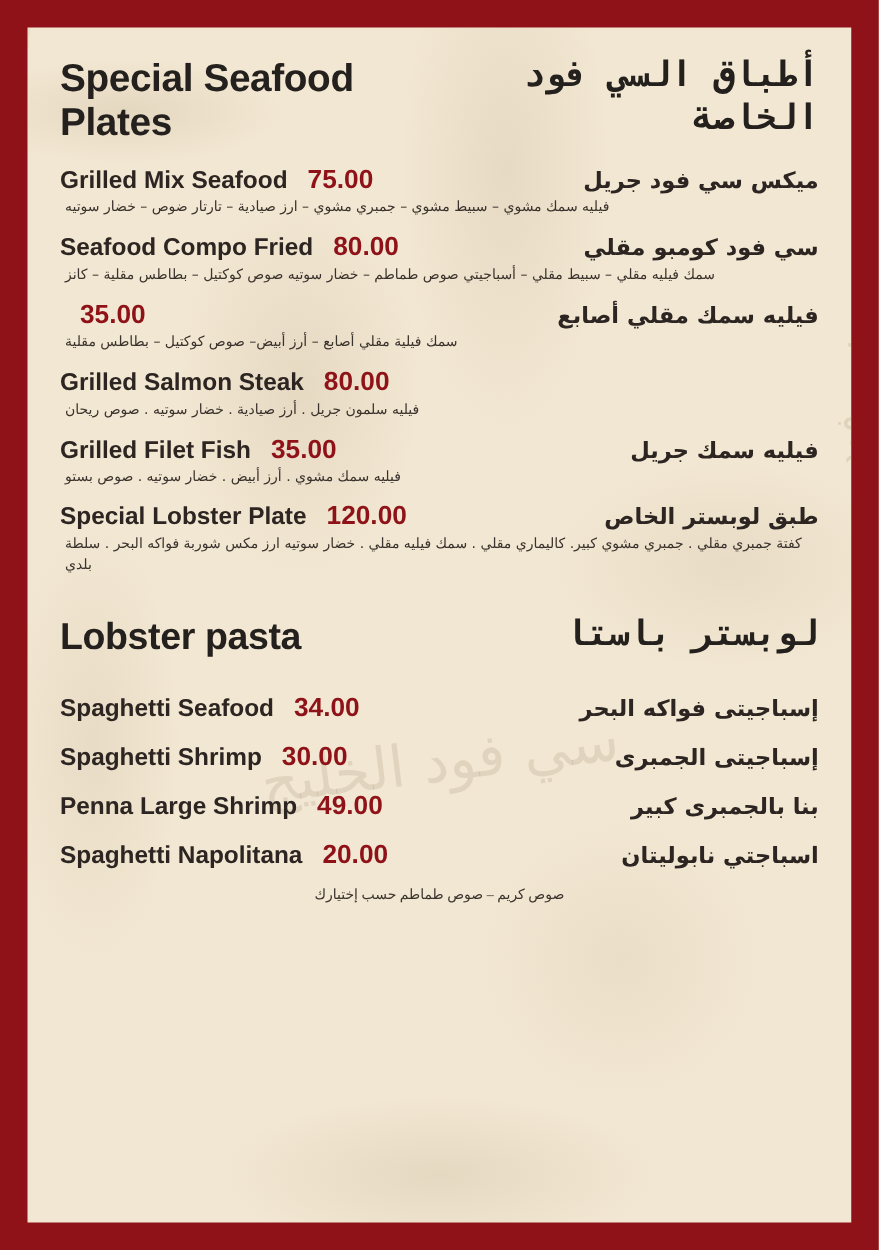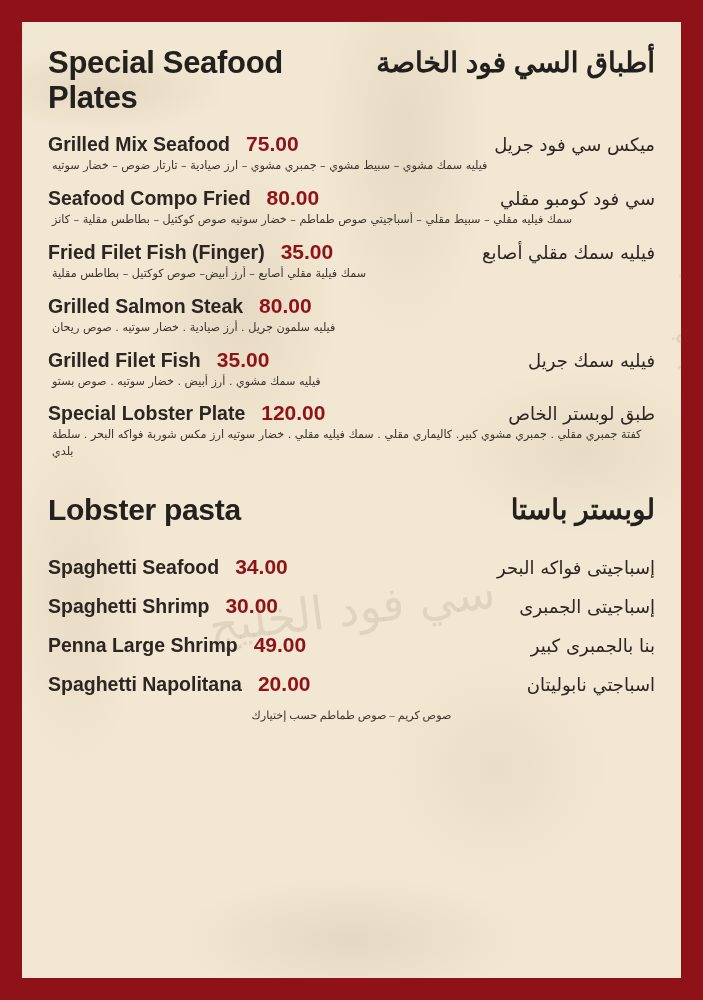--- a/index.html
+++ b/index.html
@@ -96,21 +96,21 @@
     letter-spacing: -0.3px;
   }
   .section-title-ar {
     font-size: 28px;
     font-weight: bold;
     color: #24201d;
     line-height: 1.2;
     text-align: right;
     direction: rtl;
     max-width: 300px;
-    font-family: Liberation Sans, sans-serif;
+    font-family: Liberation Mono, monospace;
   }
   .section-title-en.second {
     font-size: 30px;
   }
   .section-head.second {
     margin-top: 30px;
     margin-bottom: 18px;
   }
   
   .item {
@@ -129,21 +129,21 @@
   }
   .item-price {
     font-size: 21px;
     font-weight: bold;
     color: #8e1218;
     margin-left: 16px;
     white-space: nowrap;
   }
   .item-name-ar {
     font-size: 18px;
-    font-weight: normal;
+    font-weight: bold;
     color: #2c2521;
     margin-left: auto;
     direction: rtl;
     text-align: right;
     white-space: nowrap;
     font-family: "DejaVu Sans", sans-serif;
   }
   .item-desc {
     font-size: 11.2px;
     color: #3a322c;
@@ -196,21 +196,20 @@
       <div class="item-main">
         <span class="item-name-en">Seafood Compo Fried</span>
         <span class="item-price">80.00</span>
         <span class="item-name-ar">سي فود كومبو مقلي</span>
       </div>
       <div class="item-desc">سمك فيليه مقلي – سبيط مقلي – أسباجيتي صوص طماطم – خضار سوتيه صوص كوكتيل – بطاطس مقلية – كانز</div>
     </div>
 
     <div class="item">
       <div class="item-main">
-        <span class="item-name-en">Fried Filet Fish (Finger)</span>
         <span class="item-price">35.00</span>
         <span class="item-name-ar">فيليه سمك مقلي أصابع</span>
       </div>
       <div class="item-desc">سمك فيلية مقلي أصابع – أرز أبيض– صوص كوكتيل – بطاطس مقلية</div>
     </div>
 
     <div class="item">
       <div class="item-main">
         <span class="item-name-en">Grilled Salmon Steak</span>
         <span class="item-price">80.00</span>

